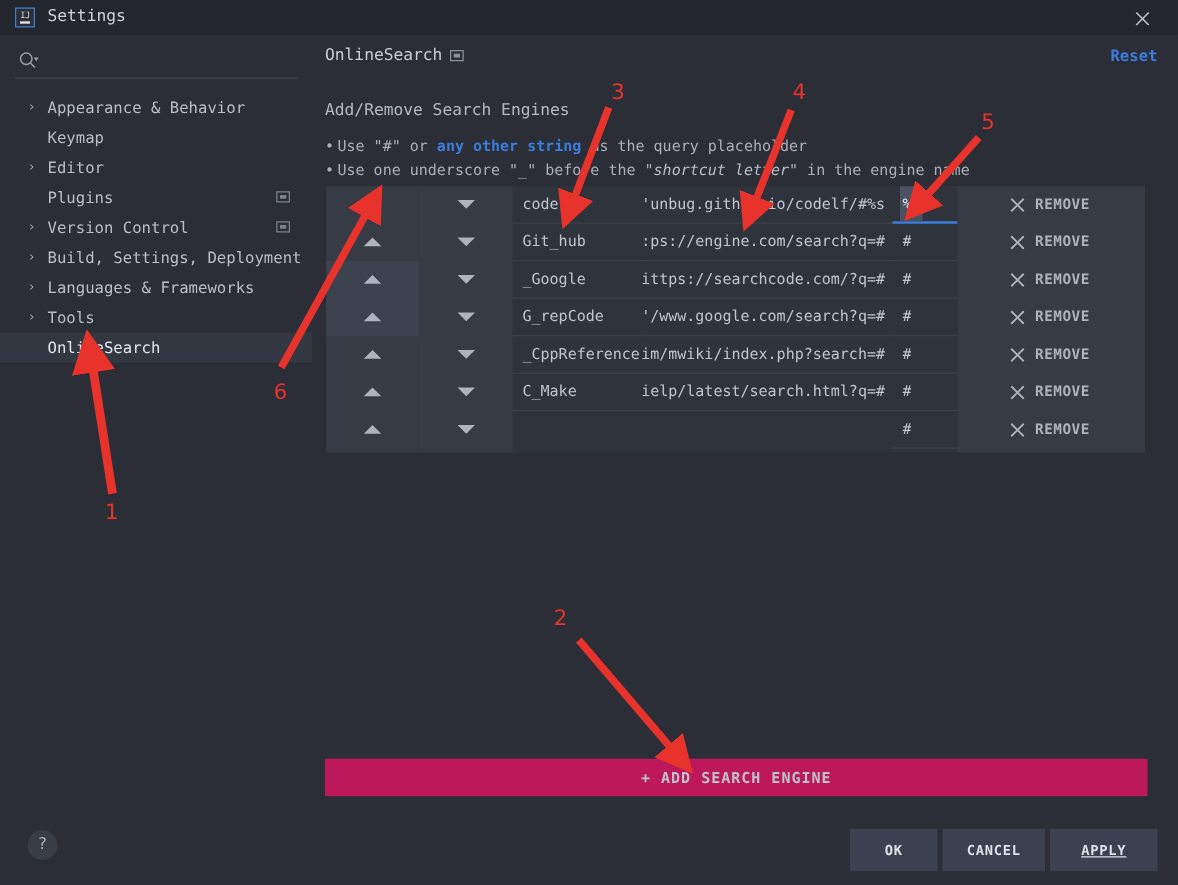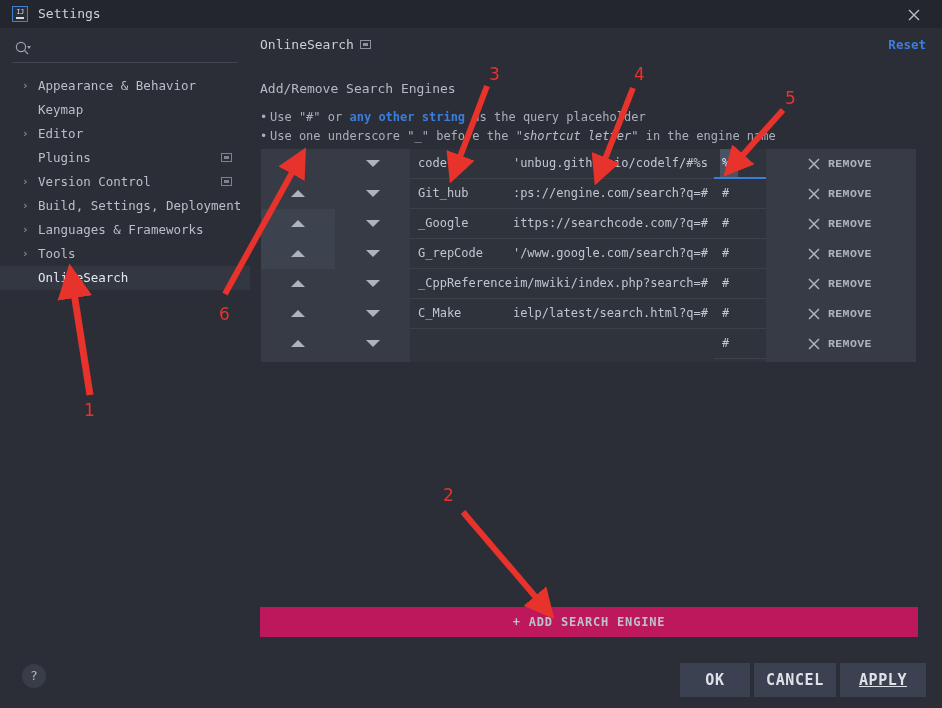--- a/index.html
+++ b/index.html
@@ -57,21 +57,21 @@
   .hl-ital{font-style:italic;color:#b9bfc9;}
 
   
   .table{position:absolute;left:11px;top:121px;width:655px;height:213px;background:#2f333c;}
   .col-up{position:absolute;left:0;top:0;width:74px;height:213px;background:#363b46;}
   .col-up .hl{position:absolute;left:0;top:60px;width:74px;height:60px;background:#3c424e;}
   .col-dn{position:absolute;left:74px;top:0;width:75px;height:213px;background:#363b46;}
   .col-name{position:absolute;left:149px;top:0;width:105px;height:213px;}
   .col-url{position:absolute;left:254px;top:0;width:199px;height:213px;}
   .col-ph{position:absolute;left:453px;top:0;width:52px;height:213px;}
-  .col-rm{position:absolute;left:505px;top:0;width:150px;height:213px;background:#363b46;font-family:Liberation Mono, monospace;}
+  .col-rm{position:absolute;left:505px;top:0;width:150px;height:213px;background:#363b46;}
 
   .row{position:relative;height:30px;border-bottom:1px solid #3c4149;box-sizing:border-box;}
   .row:last-child{border-bottom:1px solid #3c4149;}
   .cell-txt{position:absolute;left:8px;top:0;line-height:29px;color:#c0c6cf;font-size:12px;white-space:nowrap;overflow:hidden;}
   .url-txt{position:absolute;right:6px;top:0;line-height:29px;color:#c0c6cf;font-size:12px;white-space:nowrap;}
   .arrow-row{position:relative;height:30px;}
   .arr{position:absolute;left:50%;top:11px;transform:translateX(-50%);width:0;height:0;cursor:pointer;}
   .arr-up{border-left:7px solid transparent;border-right:7px solid transparent;border-bottom:7px solid #aeb4bd;}
   .arr-dn{border-left:7px solid transparent;border-right:7px solid transparent;border-top:7px solid #aeb4bd;}
   .rm-row{position:relative;height:30px;cursor:pointer;}
@@ -83,21 +83,21 @@
   
   .add-btn{position:absolute;left:10px;top:579px;width:658px;height:30px;background:#be185d;
            text-align:center;line-height:30px;color:#bcc2cb;font-size:12px;font-weight:bold;
            letter-spacing:0.8px;cursor:pointer;}
 
   
   .footer{position:absolute;left:0;top:653px;width:942px;height:55px;background:#2b2e36;}
   .help-btn{position:absolute;left:22px;top:11px;width:24px;height:24px;border-radius:50%;
             background:#383d48;color:#aeb4bd;text-align:center;line-height:24px;font-size:13px;cursor:pointer;}
   .btn{position:absolute;top:10px;height:34px;background:#3b4150;color:#dde1e8;border:0;
-       font-family:"DejaVu Sans Mono",monospace;font-size:15px;font-weight:bold;letter-spacing:0.6px;cursor:pointer;}
+       font-family:"DejaVu Sans Mono",monospace;font-size:11px;font-weight:bold;letter-spacing:0.6px;cursor:pointer;}
   .btn-ok{right:192px;width:70px;}
   .btn-cancel{right:106px;width:82px;}
   .btn-apply{right:16px;width:86px;}
   .btn u{text-align:right;}
 
   
   .anno{position:absolute;color:#e8322c;font-family:"DejaVu Sans","Liberation Sans",sans-serif;font-size:17px;}
   .anno-svg{position:absolute;left:0;top:0;width:942px;height:708px;pointer-events:none;}
 </style>
 </head>

